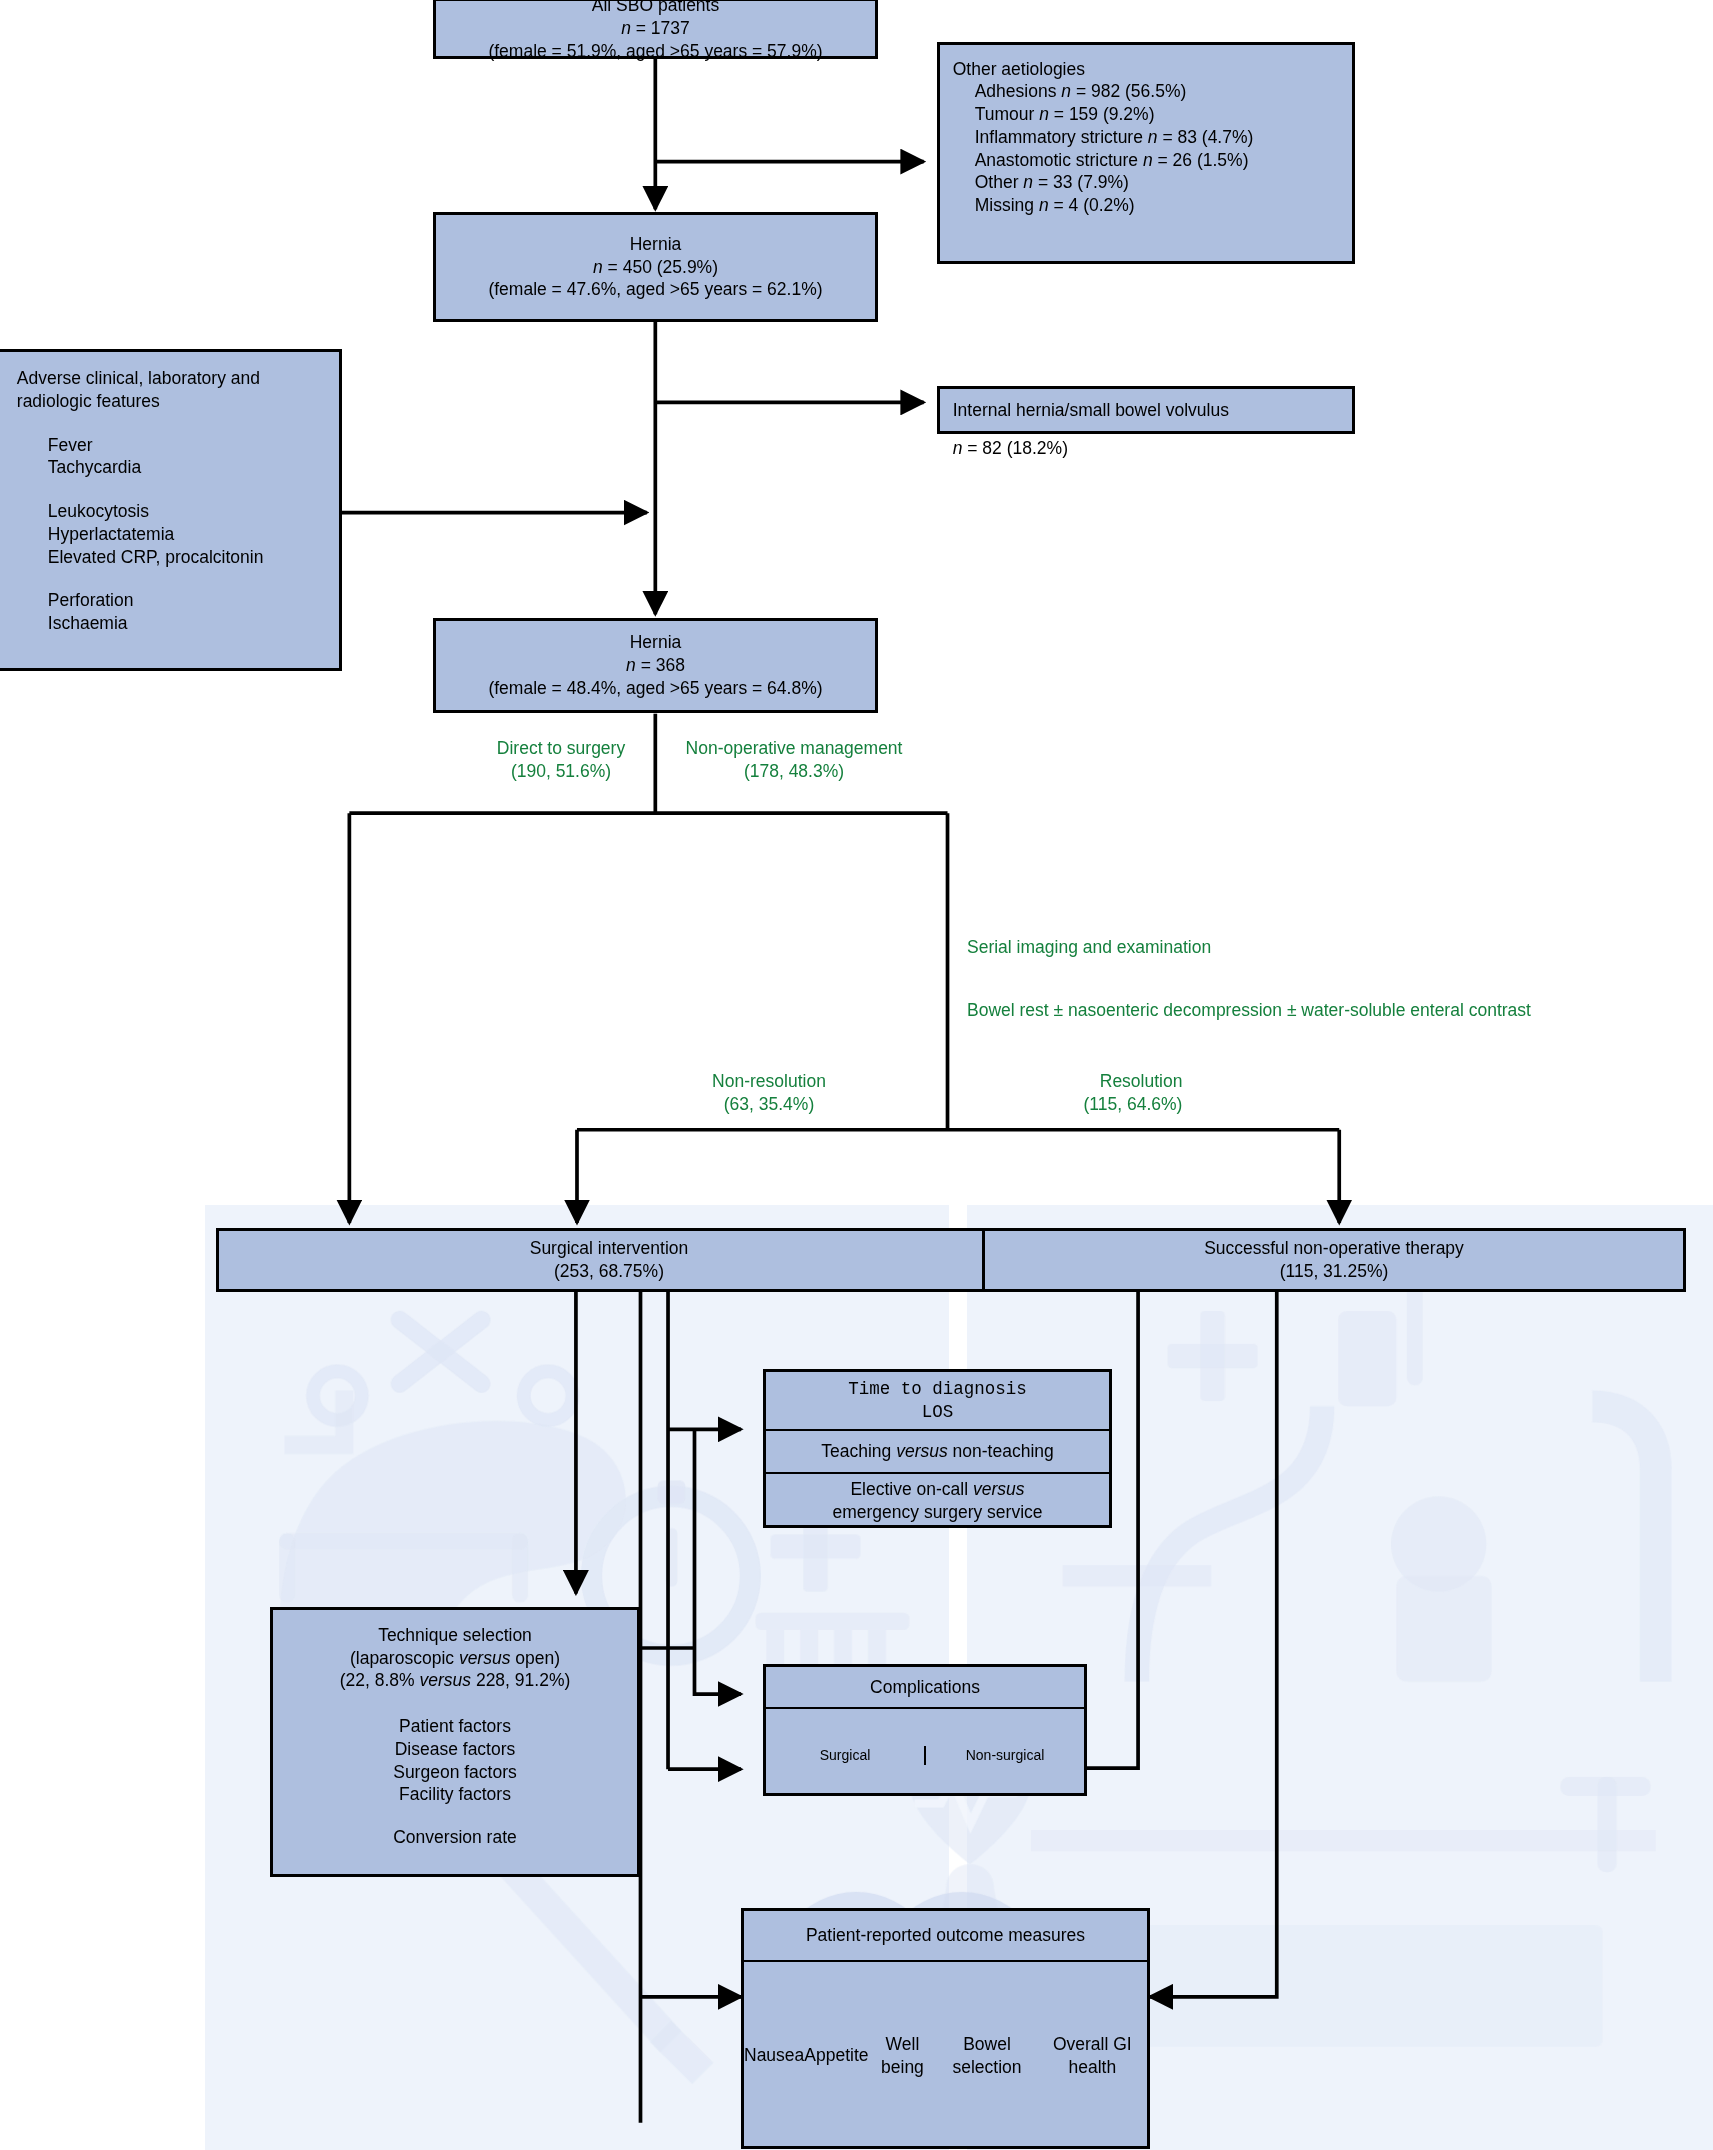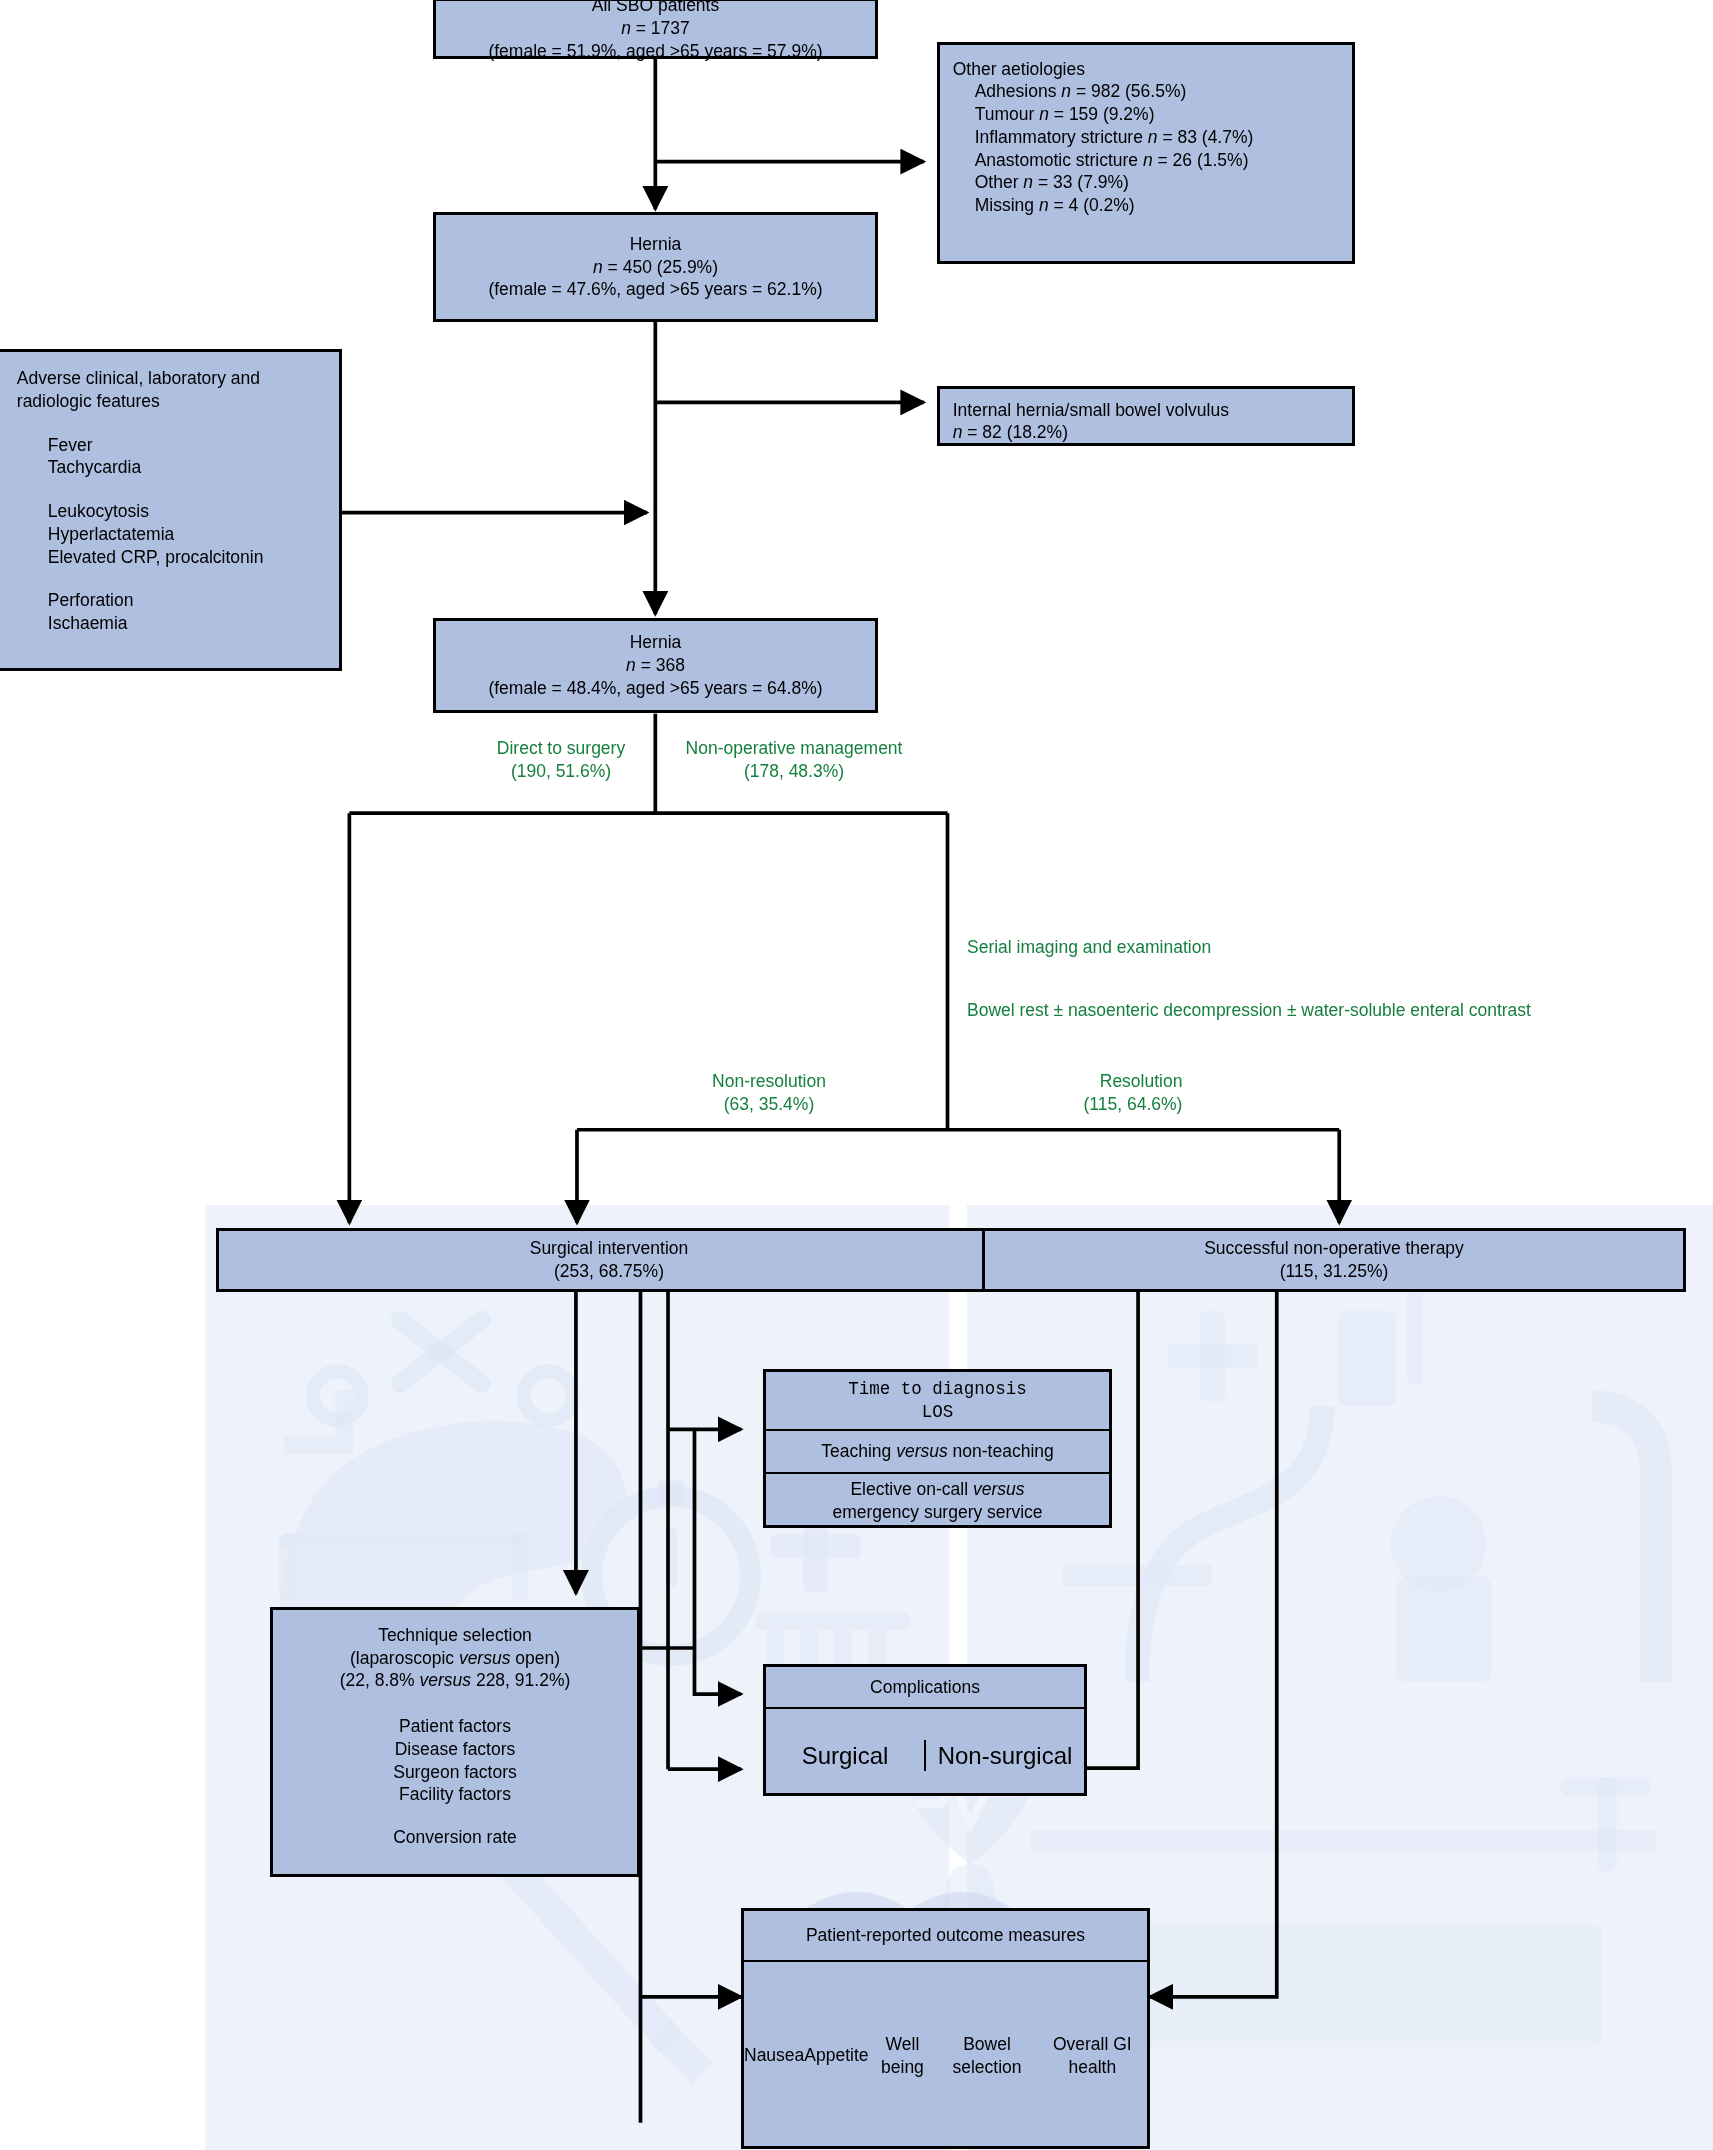--- a/index.html
+++ b/index.html
@@ -30,21 +30,21 @@
   .box.left{align-items:flex-start;text-align:left;justify-content:flex-start;}
   .box .ln{display:block;white-space:nowrap;}
   .it{font-style:italic;}
 
   
   .stack{position:absolute;border:3.2px solid #000;box-sizing:border-box;background:#aebfdf;}
   .stack .row{border-bottom:2.6px solid #000;display:flex;align-items:center;justify-content:center;
               text-align:center;box-sizing:border-box;font-size:17.5px;line-height:1.3;}
   .stack .row:last-child{border-bottom:none;}
   .split{display:flex;}
-  .split > div{display:flex;align-items:flex-start;justify-content:center;box-sizing:border-box;font-size:24px;}
+  .split > div{display:flex;align-items:flex-start;justify-content:center;box-sizing:border-box;font-size:14px;}
   .split > div:first-child{border-right:2.6px solid #000;}
 
   
   .lbl{position:absolute;font-size:17.5px;line-height:1.32;color:#15803d;white-space:nowrap;}
   .lbl.ctr{text-align:center;transform:translateX(-50%);}
 
   
   svg.wires{position:absolute;left:0;top:0;width:1714px;height:2151px;overflow:visible;}
 </style>
 </head>
@@ -196,21 +196,21 @@
     <span class="ln" style="padding-left:31px">Tachycardia</span>
     <span class="ln" style="height:21px"></span>
     <span class="ln" style="padding-left:31px">Leukocytosis</span>
     <span class="ln" style="padding-left:31px">Hyperlactatemia</span>
     <span class="ln" style="padding-left:31px">Elevated CRP, procalcitonin</span>
     <span class="ln" style="height:21px"></span>
     <span class="ln" style="padding-left:31px">Perforation</span>
     <span class="ln" style="padding-left:31px">Ischaemia</span>
   </div>
 
-  <div class="box left" style="left:937px;top:386px;width:418px;height:60px;padding:9.5px 0 0 12.7px;">
+  <div class="box left" style="left:937px;top:386px;width:418px;height:48px;padding:9.5px 0 0 12.7px;gap:16px;">
     <span class="ln">Internal hernia/small bowel volvulus</span>
     <span class="ln"><i>n</i> = 82 (18.2%)</span>
   </div>
 
   <div class="box" style="left:433px;top:618px;width:445px;height:95px;">
     <span class="ln">Hernia</span>
     <span class="ln"><i>n</i> = 368</span>
     <span class="ln">(female = 48.4%, aged &gt;65 years = 64.8%)</span>
   </div>
 

